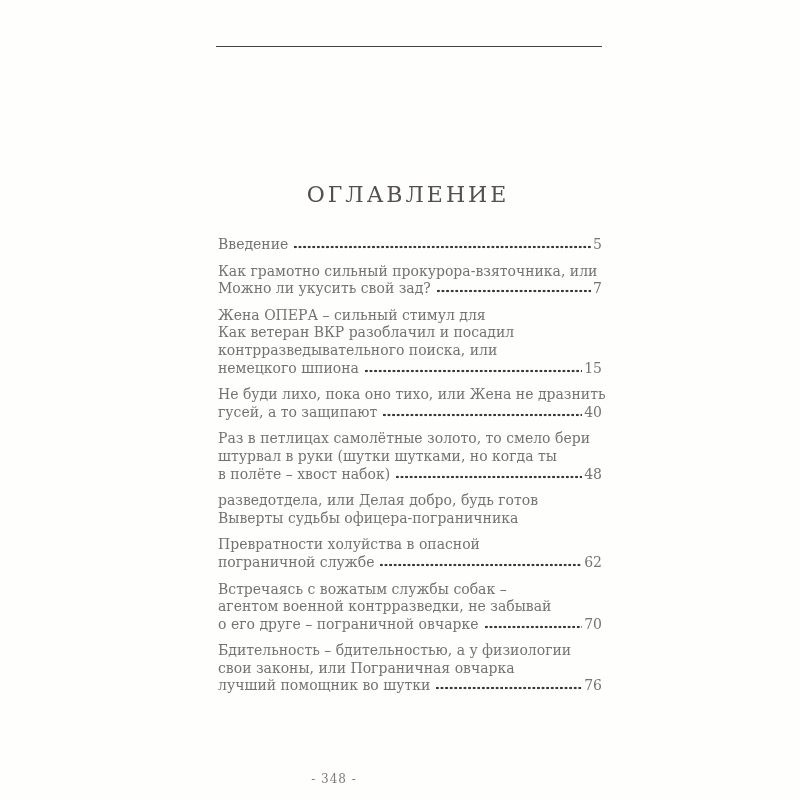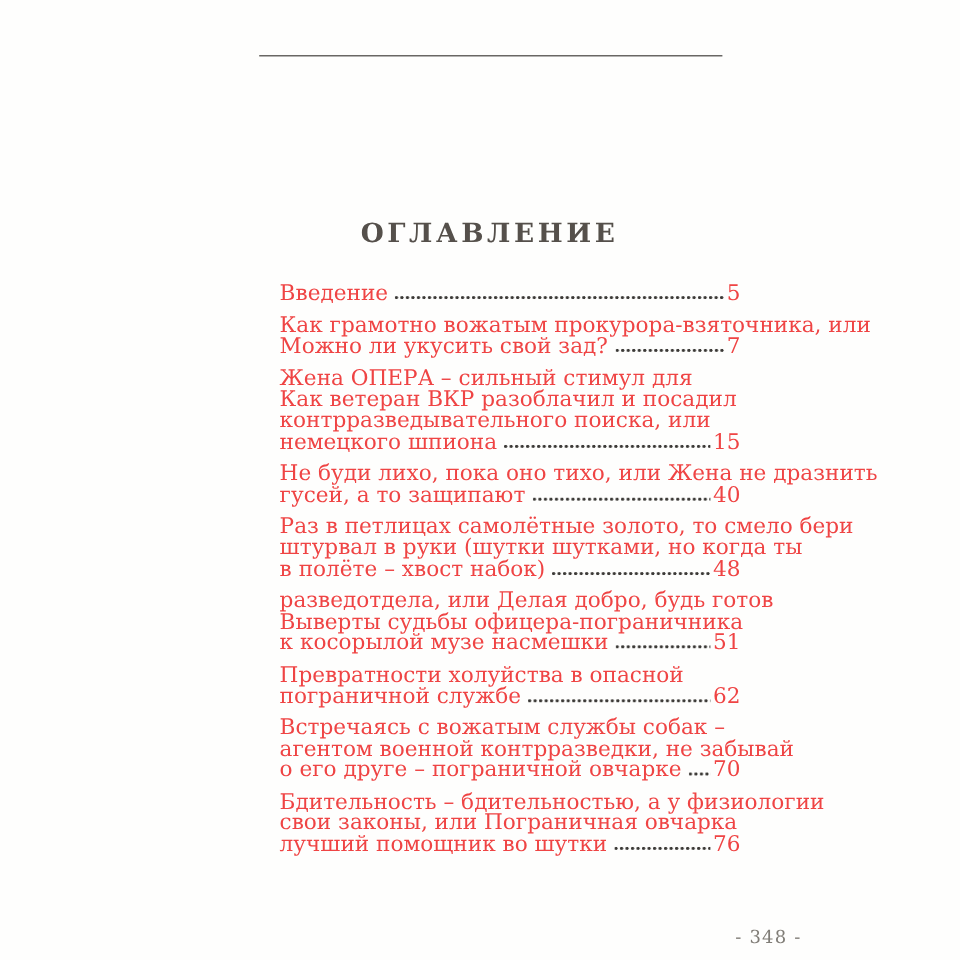--- a/index.html
+++ b/index.html
@@ -24,32 +24,32 @@
     border-top: 1.5px solid #45433f;
   }
   .title {
     position: absolute;
     left: 208px;
     top: 182px;
     width: 400px;
     margin: 0;
     text-align: center;
     font-size: 22px;
-    font-weight: bold;
+    font-weight: normal;
     letter-spacing: 3px;
     color: #55504b;
   }
   .toc {
     position: absolute;
-    left: 233px;
+    left: 218px;
     top: 236px;
     width: 384px;
-    font-size: 18px;
+    font-size: 14px;
     line-height: 17.6px;
-    color: #ef4444;
+    color: #737373;
   }
   .toc-entry {
     margin-bottom: 9px;
   }
   .toc-line {
     white-space: nowrap;
   }
   .toc-lastline {
     display: flex;
     align-items: baseline;
@@ -71,42 +71,42 @@
     background-position: left bottom;
   }
   .toc-pagenum {
     flex: 0 0 auto;
   }
   .footer {
     position: absolute;
     left: 0;
     top: 772px;
     width: 668px;
-    text-align: right;
-    font-size: 15px;
+    text-align: center;
+    font-size: 12px;
     letter-spacing: 1px;
     color: #807d77;
   }
 </style>
 </head>
 <body>
 
 <div class="page">
   <div class="top-rule"></div>
   <h1 class="title">ОГЛАВЛЕНИЕ</h1>
   <div class="toc" id="toc">
       <div class="toc-entry">
         <div class="toc-lastline">
           <span class="toc-text">Введение</span>
           <span class="dot-leader"></span>
           <span class="toc-pagenum">5</span>
         </div>
       </div>
       <div class="toc-entry">
-        <div class="toc-line">Как грамотно вожатым прокурора-взяточника, или</div>
+        <div class="toc-line">Как грамотно сильный прокурора-взяточника, или</div>
         <div class="toc-lastline">
           <span class="toc-text">Можно ли укусить свой зад?</span>
           <span class="dot-leader"></span>
           <span class="toc-pagenum">7</span>
         </div>
       </div>
       <div class="toc-entry">
         <div class="toc-line">Жена ОПЕРА – сильный стимул для</div>
         <div class="toc-line">Как ветеран ВКР разоблачил и посадил</div>
         <div class="toc-line">контрразведывательного поиска, или</div>
@@ -129,25 +129,20 @@
         <div class="toc-line">штурвал в руки (шутки шутками, но когда ты</div>
         <div class="toc-lastline">
           <span class="toc-text">в полёте – хвост набок)</span>
           <span class="dot-leader"></span>
           <span class="toc-pagenum">48</span>
         </div>
       </div>
       <div class="toc-entry">
         <div class="toc-line">разведотдела, или Делая добро, будь готов</div>
         <div class="toc-line">Выверты судьбы офицера-пограничника</div>
-        <div class="toc-lastline">
-          <span class="toc-text">к косорылой музе насмешки</span>
-          <span class="dot-leader"></span>
-          <span class="toc-pagenum">51</span>
-        </div>
       </div>
       <div class="toc-entry">
         <div class="toc-line">Превратности холуйства в опасной</div>
         <div class="toc-lastline">
           <span class="toc-text">пограничной службе</span>
           <span class="dot-leader"></span>
           <span class="toc-pagenum">62</span>
         </div>
       </div>
       <div class="toc-entry">

